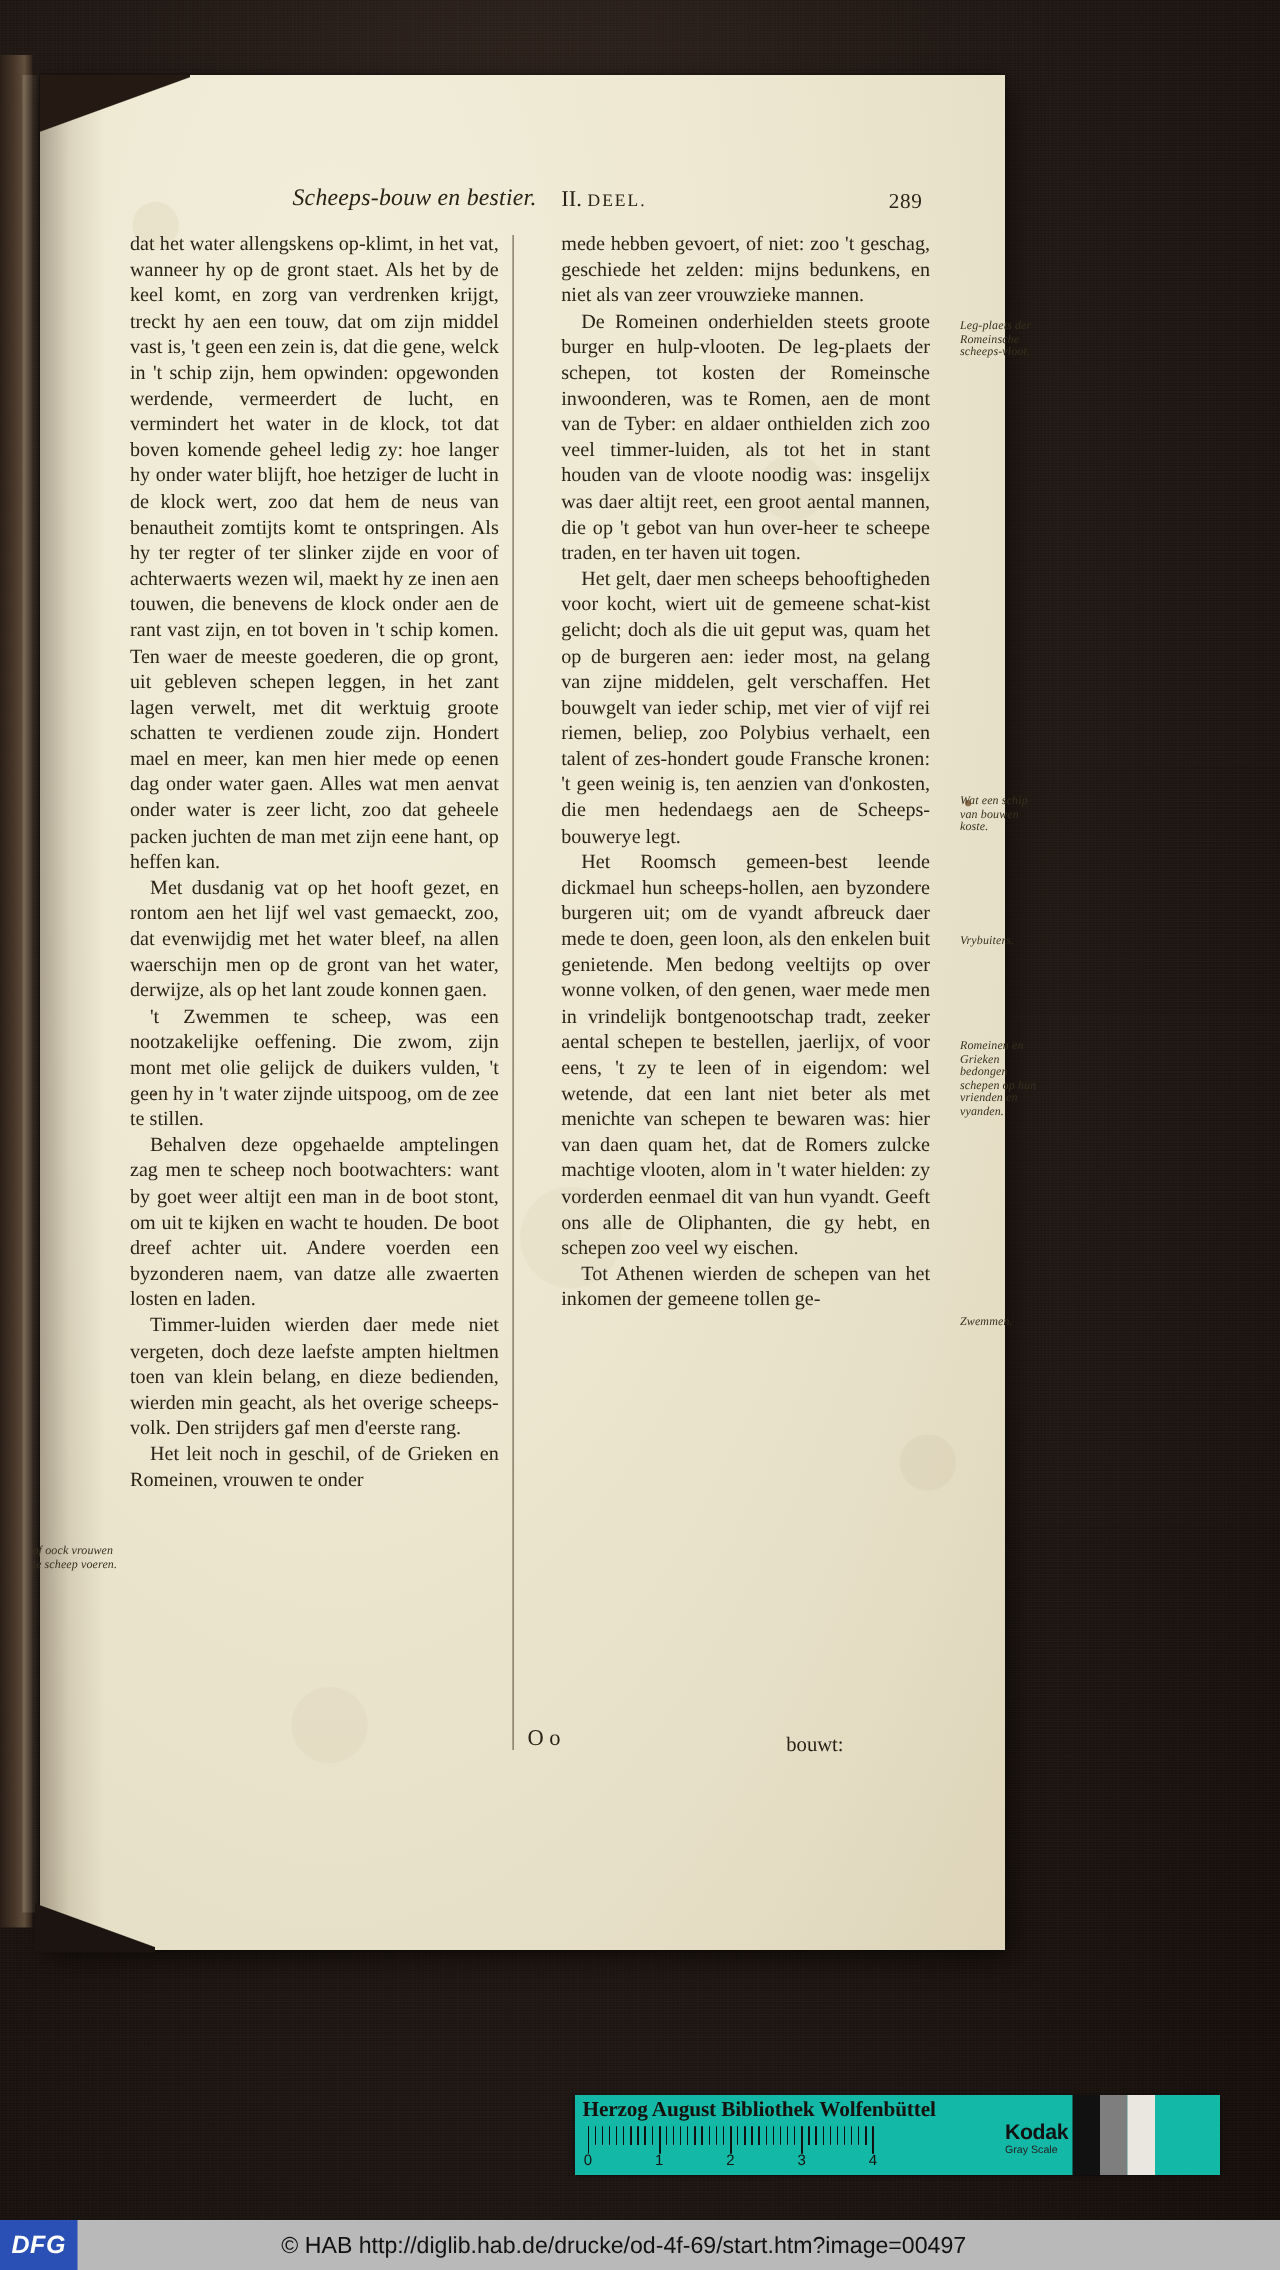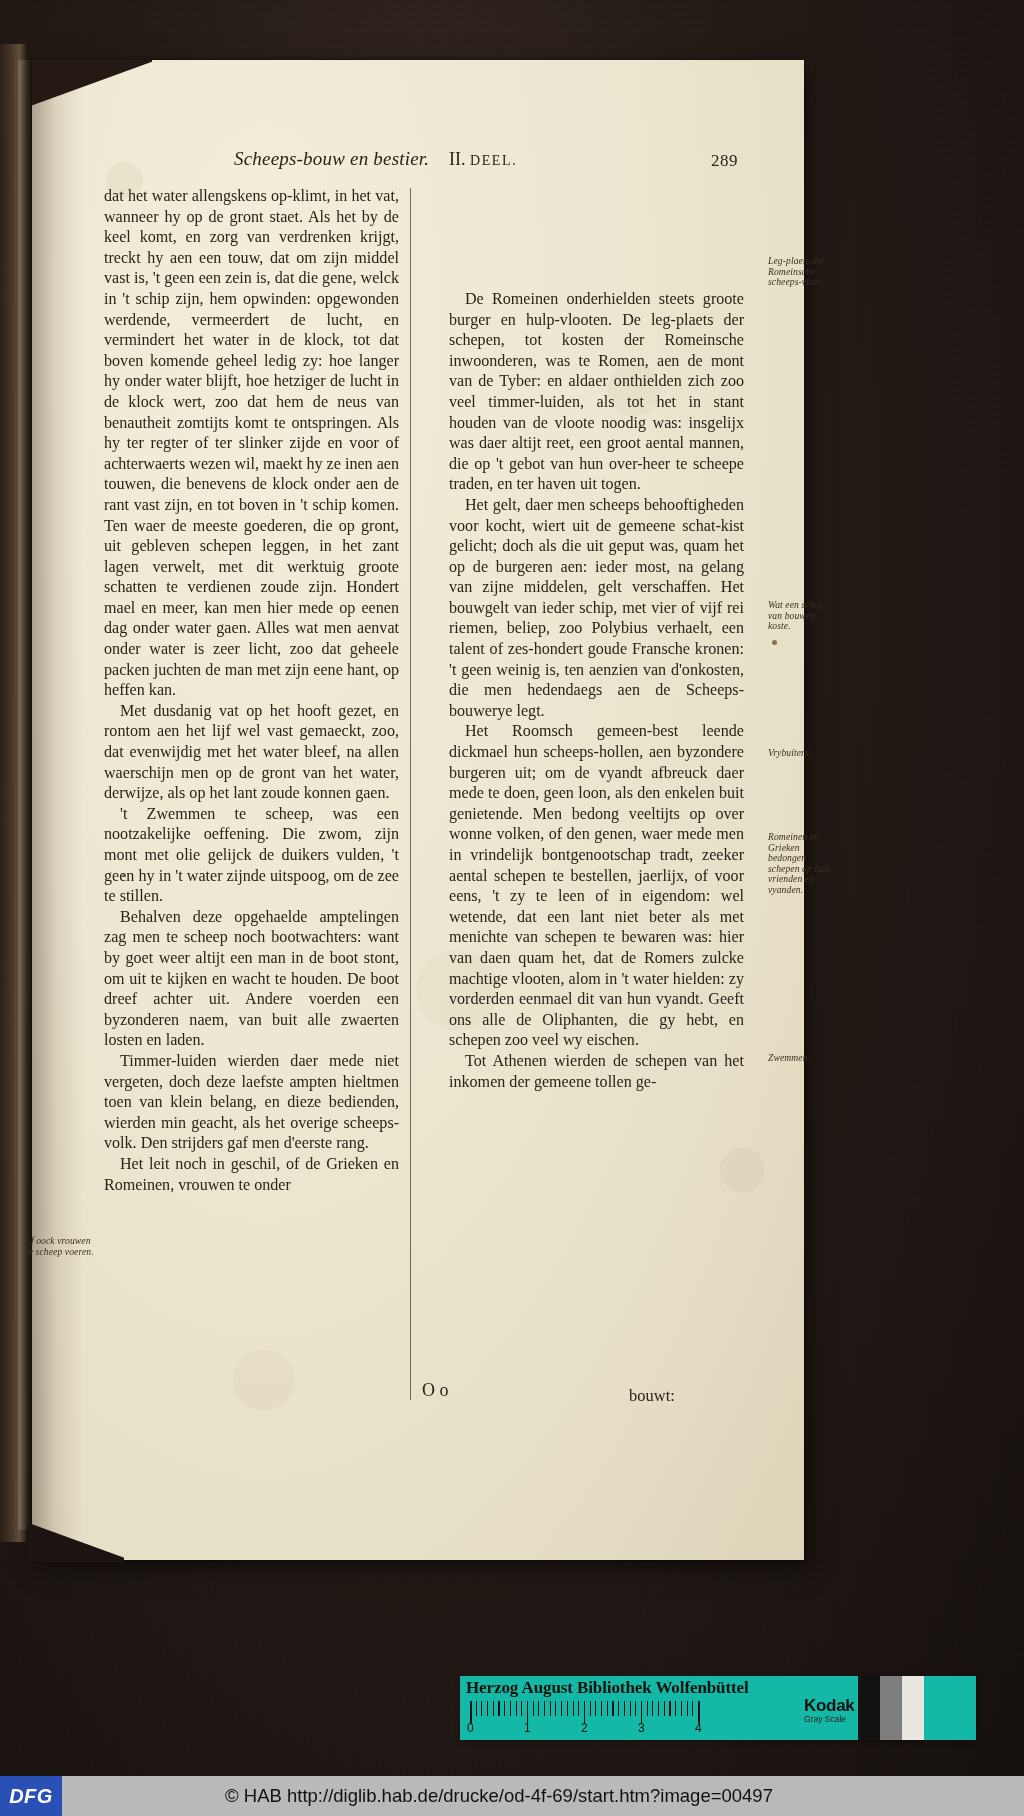--- a/index.html
+++ b/index.html
@@ -111,21 +111,20 @@
   .runhead .rh-folio {
     position: absolute; right: 6px; top: 3px;
     font-size: 17px;
     letter-spacing: .5px;
   }
 
   .columns {
     position: relative;
     display: flex;
     gap: 12px;
-    align-items: center;
   }
   .col {
     width: 299px;
     font-size: 16.1px;
     line-height: 20.6px;
     text-align: justify;
   }
   .col-left { padding-right: 16px; }
   .col-right { padding-left: 22px; }
   .rule {
@@ -271,38 +270,39 @@
     <div class="rh-folio">289</div>
   </div>
 
   <div class="columns">
     <div class="rule"></div>
 
     <div class="col col-left">
       <p class="noind">dat het water allengskens op-klimt, in het vat, wanneer hy op de gront staet. Als het by de keel komt, en zorg van verdrenken krijgt, treckt hy aen een touw, dat om zijn middel vast is, 't geen een zein is, dat die gene, welck in 't schip zijn, hem opwinden: opgewonden werdende, vermeerdert de lucht, en vermindert het water in de klock, tot dat boven komende geheel ledig zy: hoe langer hy onder water blijft, hoe hetziger de lucht in de klock wert, zoo dat hem de neus van benautheit zomtijts komt te ontspringen. Als hy ter regter of ter slinker zijde en voor of achterwaerts wezen wil, maekt hy ze inen aen touwen, die benevens de klock onder aen de rant vast zijn, en tot boven in 't schip komen. Ten waer de meeste goederen, die op gront, uit gebleven schepen leggen, in het zant lagen verwelt, met dit werktuig groote schatten te verdienen zoude zijn. Hondert mael en meer, kan men hier mede op eenen dag onder water gaen. Alles wat men aenvat onder water is zeer licht, zoo dat geheele packen juchten de man met zijn eene hant, op heffen kan.</p>
       <p>Met dusdanig vat op het hooft gezet, en rontom aen het lijf wel vast gemaeckt, zoo, dat evenwijdig met het water bleef, na allen waerschijn men op de gront van het water, derwijze, als op het lant zoude konnen gaen.</p>
       <p>'t Zwemmen te scheep, was een nootzakelijke oeffening. Die zwom, zijn mont met olie gelijck de duikers vulden, 't geen hy in 't water zijnde uitspoog, om de zee te stillen.</p>
-      <p>Behalven deze opgehaelde amptelingen zag men te scheep noch bootwachters: want by goet weer altijt een man in de boot stont, om uit te kijken en wacht te houden. De boot dreef achter uit. Andere voerden een byzonderen naem, van buit alle zwaerten losten en laden.</p>
+      <p>Behalven deze opgehaelde amptelingen zag men te scheep noch bootwachters: want by goet weer altijt een man in de boot stont, om uit te kijken en wacht te houden. De boot dreef achter uit. Andere voerden een byzonderen naem, van datze alle zwaerten losten en laden.</p>
       <p>Timmer-luiden wierden daer mede niet vergeten, doch deze laefste ampten hieltmen toen van klein belang, en dieze bedienden, wierden min geacht, als het overige scheeps-volk. Den strijders gaf men d'eerste rang.</p>
       <p>Het leit noch in geschil, of de Grieken en Romeinen, vrouwen te onder</p>
     </div>
 
     <div class="col col-right">
+      <p class="noind">mede hebben gevoert, of niet: zoo 't geschag, geschiede het zelden: mijns bedunkens, en niet als van zeer vrouwzieke mannen.</p>
       <p>De Romeinen onderhielden steets groote burger en hulp-vlooten. De leg-plaets der schepen, tot kosten der Romeinsche inwoonderen, was te Romen, aen de mont van de Tyber: en aldaer onthielden zich zoo veel timmer-luiden, als tot het in stant houden van de vloote noodig was: insgelijx was daer altijt reet, een groot aental mannen, die op 't gebot van hun over-heer te scheepe traden, en ter haven uit togen.</p>
       <p>Het gelt, daer men scheeps behooftigheden voor kocht, wiert uit de gemeene schat-kist gelicht; doch als die uit geput was, quam het op de burgeren aen: ieder most, na gelang van zijne middelen, gelt verschaffen. Het bouwgelt van ieder schip, met vier of vijf rei riemen, beliep, zoo Polybius verhaelt, een talent of zes-hondert goude Fransche kronen: 't geen weinig is, ten aenzien van d'onkosten, die men hedendaegs aen de Scheeps-bouwerye legt.</p>
       <p>Het Roomsch gemeen-best leende dickmael hun scheeps-hollen, aen byzondere burgeren uit; om de vyandt afbreuck daer mede te doen, geen loon, als den enkelen buit genietende. Men bedong veeltijts op over wonne volken, of den genen, waer mede men in vrindelijk bontgenootschap tradt, zeeker aental schepen te bestellen, jaerlijx, of voor eens, 't zy te leen of in eigendom: wel wetende, dat een lant niet beter als met menichte van schepen te bewaren was: hier van daen quam het, dat de Romers zulcke machtige vlooten, alom in 't water hielden: zy vorderden eenmael dit van hun vyandt. Geeft ons alle de Oliphanten, die gy hebt, en schepen zoo veel wy eischen.</p>
       <p>Tot Athenen wierden de schepen van het inkomen der gemeene tollen ge-</p>
     </div>
   </div>
 
   <div style="position:absolute; left:318px; top:1232px; font-size:18px;">O o</div>
   <div style="position:absolute; left:525px; top:1238px; font-size:16.5px;">bouwt:</div>
 
   <div class="marg marg-right" style="top:108px;">Leg-plaets der Romeinsche scheeps-vloot.</div>
-  <div class="marg marg-right" style="top:452px;">Wat een schip van bouwen koste.</div>
+  <div class="marg marg-right" style="top:488px;">Wat een schip van bouwen koste.</div>
   <div class="marg marg-right" style="top:600px;">Vrybuiters.</div>
   <div class="marg marg-right" style="top:684px;">Romeinen en Grieken bedongen schepen op hun vrienden en vyanden.</div>
   <div class="marg marg-right" style="top:905px;">Zwemmen.</div>
 
   <div class="marg marg-left" style="top:1088px;">of oock vrouwen te scheep voeren.</div>
 
   <div class="speck" style="left:668px; top:492px; width:5px; height:5px;"></div>
   <div class="speck" style="left:18px; top:726px; width:3px; height:3px;"></div>
 </div>
 

